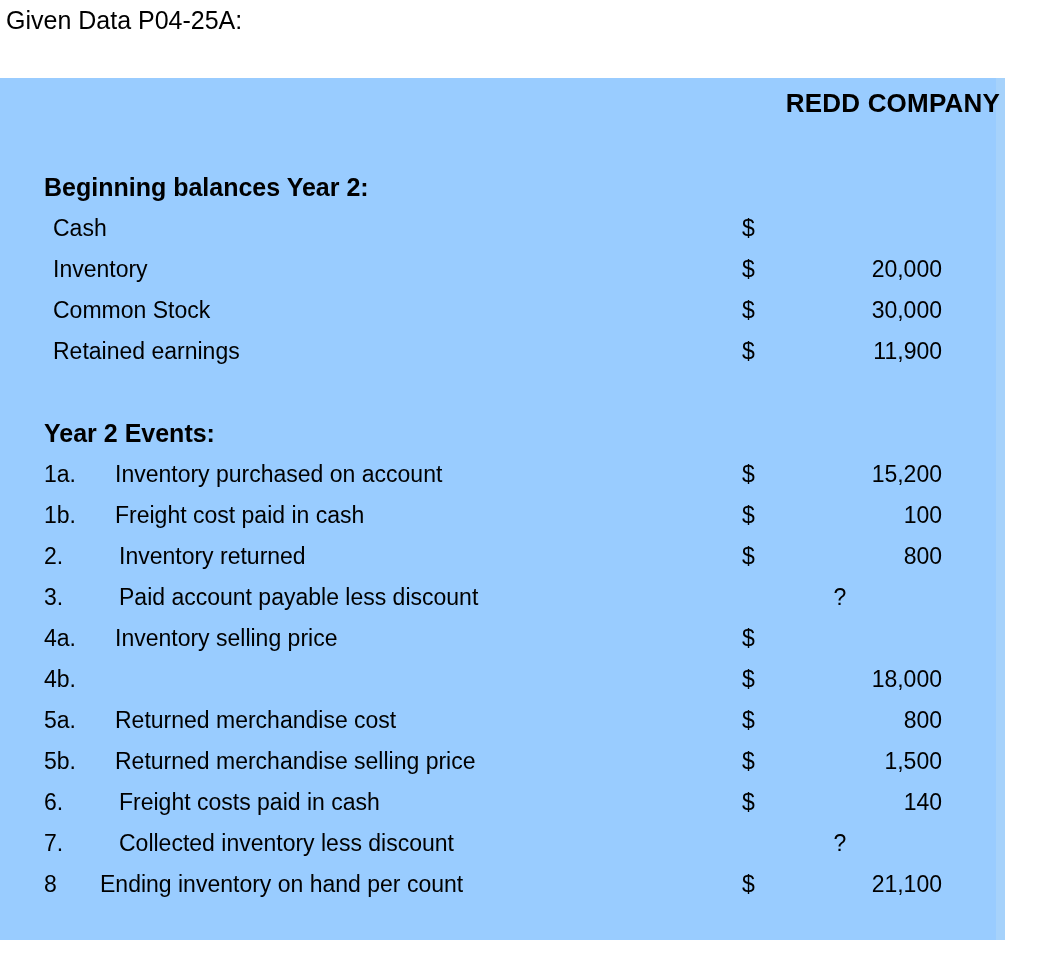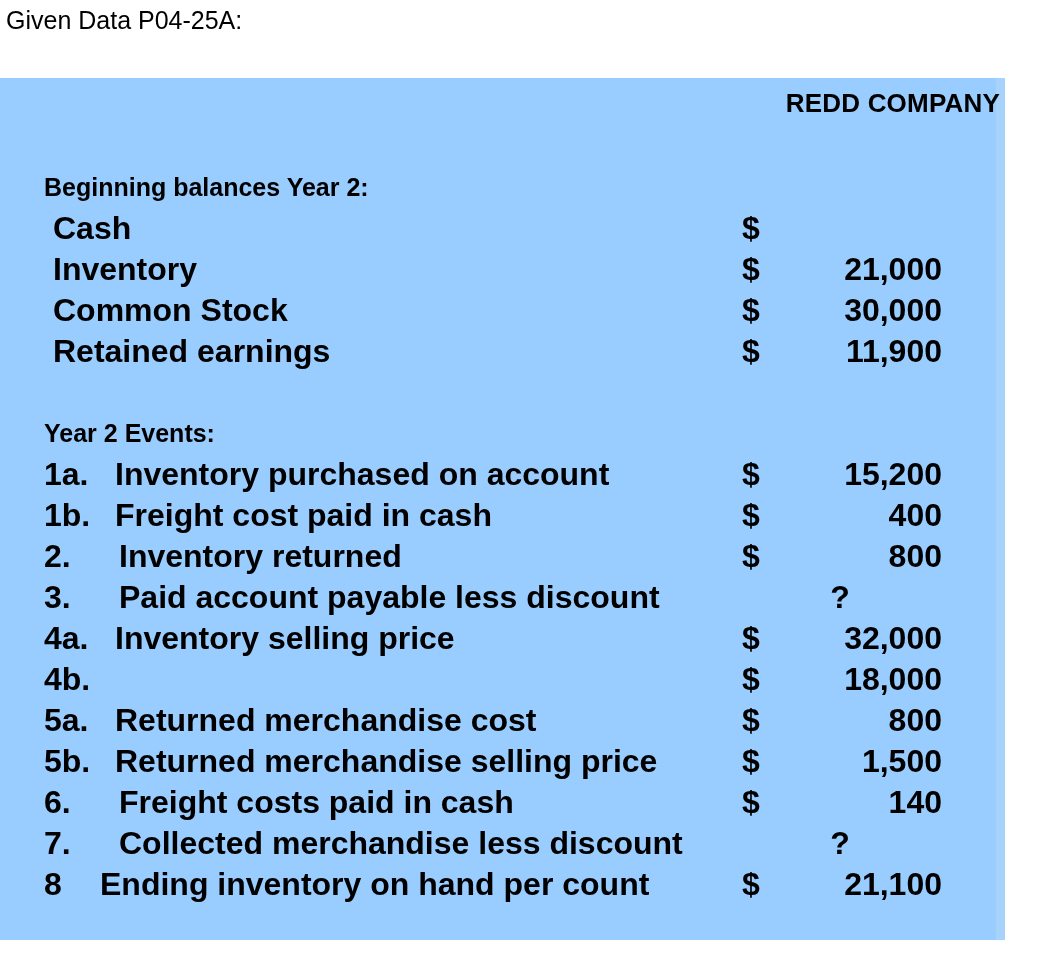--- a/index.html
+++ b/index.html
@@ -69,23 +69,22 @@
     padding-left: 44px;
     height: 41px;
     line-height: 38px;
     white-space: nowrap;
   }
 
   .row {
     position: relative;
     height: 41px;
     line-height: 39px;
-    font-size: 32px;
+    font-size: 23px;
     white-space: nowrap;
-    font-weight: bold;
   }
 
   
   .row .bal-label {
     position: absolute;
     left: 53px;
     top: 0;
   }
 
   
@@ -136,21 +135,21 @@
 <div class="section" id="section-balances">
   <div class="section-head">Beginning balances Year 2:</div>
 
   <div class="row">
     <span class="bal-label">Cash</span>
     <span class="cur">$</span>
   </div>
   <div class="row">
     <span class="bal-label">Inventory</span>
     <span class="cur">$</span>
-    <span class="amt">21,000</span>
+    <span class="amt">20,000</span>
   </div>
   <div class="row">
     <span class="bal-label">Common Stock</span>
     <span class="cur">$</span>
     <span class="amt">30,000</span>
   </div>
   <div class="row">
     <span class="bal-label">Retained earnings</span>
     <span class="cur">$</span>
     <span class="amt">11,900</span>
@@ -164,41 +163,40 @@
     <span class="ev-num">1a.</span>
     <span class="ev-label">Inventory purchased on account</span>
     <span class="cur">$</span>
     <span class="amt">15,200</span>
   </div>
 
   <div class="row">
     <span class="ev-num">1b.</span>
     <span class="ev-label">Freight cost paid in cash</span>
     <span class="cur">$</span>
-    <span class="amt">400</span>
+    <span class="amt">100</span>
   </div>
 
   <div class="row tabbed">
     <span class="ev-num">2.</span>
     <span class="ev-label">Inventory returned</span>
     <span class="cur">$</span>
     <span class="amt">800</span>
   </div>
 
   <div class="row tabbed">
     <span class="ev-num">3.</span>
     <span class="ev-label">Paid account payable less discount</span>
     <span class="unknown">?</span>
   </div>
 
   <div class="row">
     <span class="ev-num">4a.</span>
     <span class="ev-label">Inventory selling price</span>
     <span class="cur">$</span>
-    <span class="amt">32,000</span>
   </div>
 
   <div class="row">
     <span class="ev-num">4b.</span>
     <span class="cur">$</span>
     <span class="amt">18,000</span>
   </div>
 
   <div class="row">
     <span class="ev-num">5a.</span>
@@ -216,21 +214,21 @@
 
   <div class="row tabbed">
     <span class="ev-num">6.</span>
     <span class="ev-label">Freight costs paid in cash</span>
     <span class="cur">$</span>
     <span class="amt">140</span>
   </div>
 
   <div class="row tabbed">
     <span class="ev-num">7.</span>
-    <span class="ev-label">Collected merchandise less discount</span>
+    <span class="ev-label">Collected inventory less discount</span>
     <span class="unknown">?</span>
   </div>
 
   <div class="row nodot">
     <span class="ev-num">8</span>
     <span class="ev-label">Ending inventory on hand per count</span>
     <span class="cur">$</span>
     <span class="amt">21,100</span>
   </div>
 </div>

